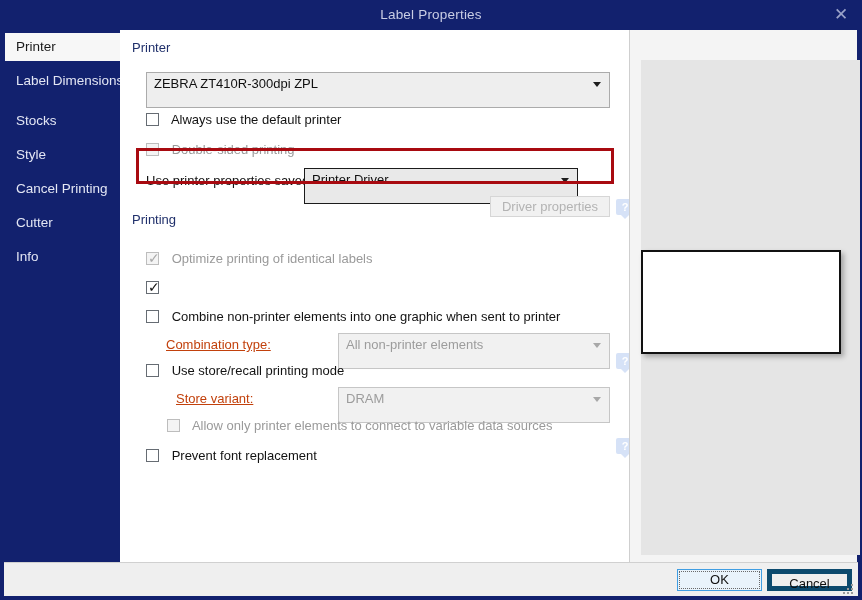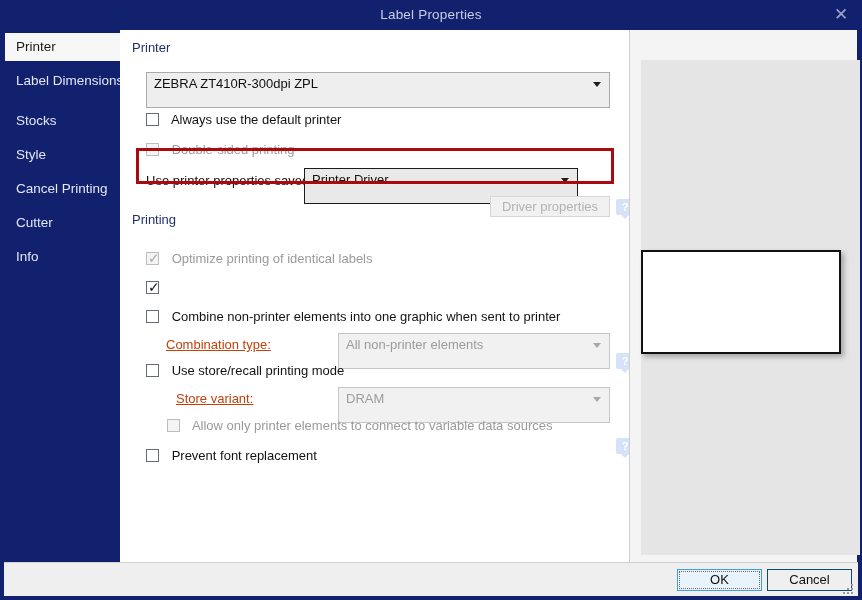--- a/index.html
+++ b/index.html
@@ -256,21 +256,21 @@
   }
   .fbtn {
     position: absolute;
     top: 6px;
     height: 22px;
     line-height: 20px;
     text-align: center;
     font-size: 13px;
     color: #101010;
     background: #efefef;
-    border: 1px solid #0c4a6e;
+    border: 5px solid #0c4a6e;
     cursor: default;
   }
   #ok-button {
     left: 673px; width: 85px;
     border: 1px solid #3f9de2;
     background: #e9f3fb;
   }
   #ok-button .focus-ring {
     position: absolute;
     left: 1px; top: 1px; right: 1px; bottom: 1px;

